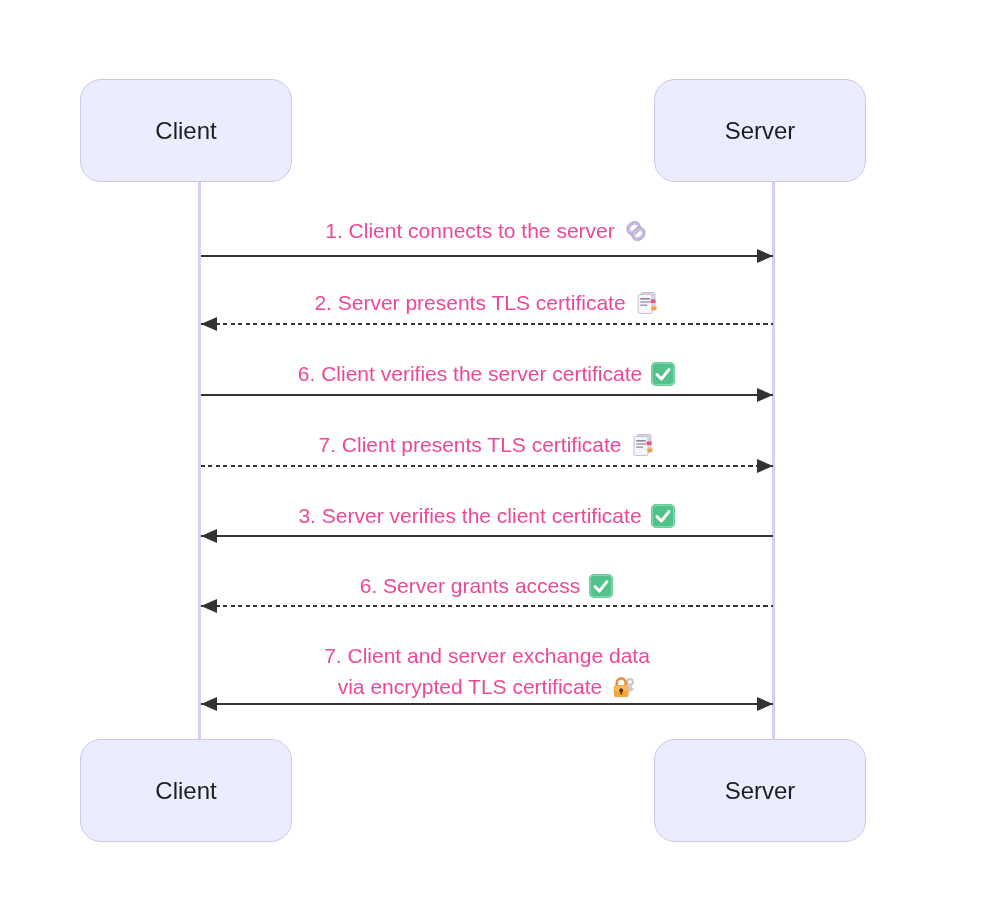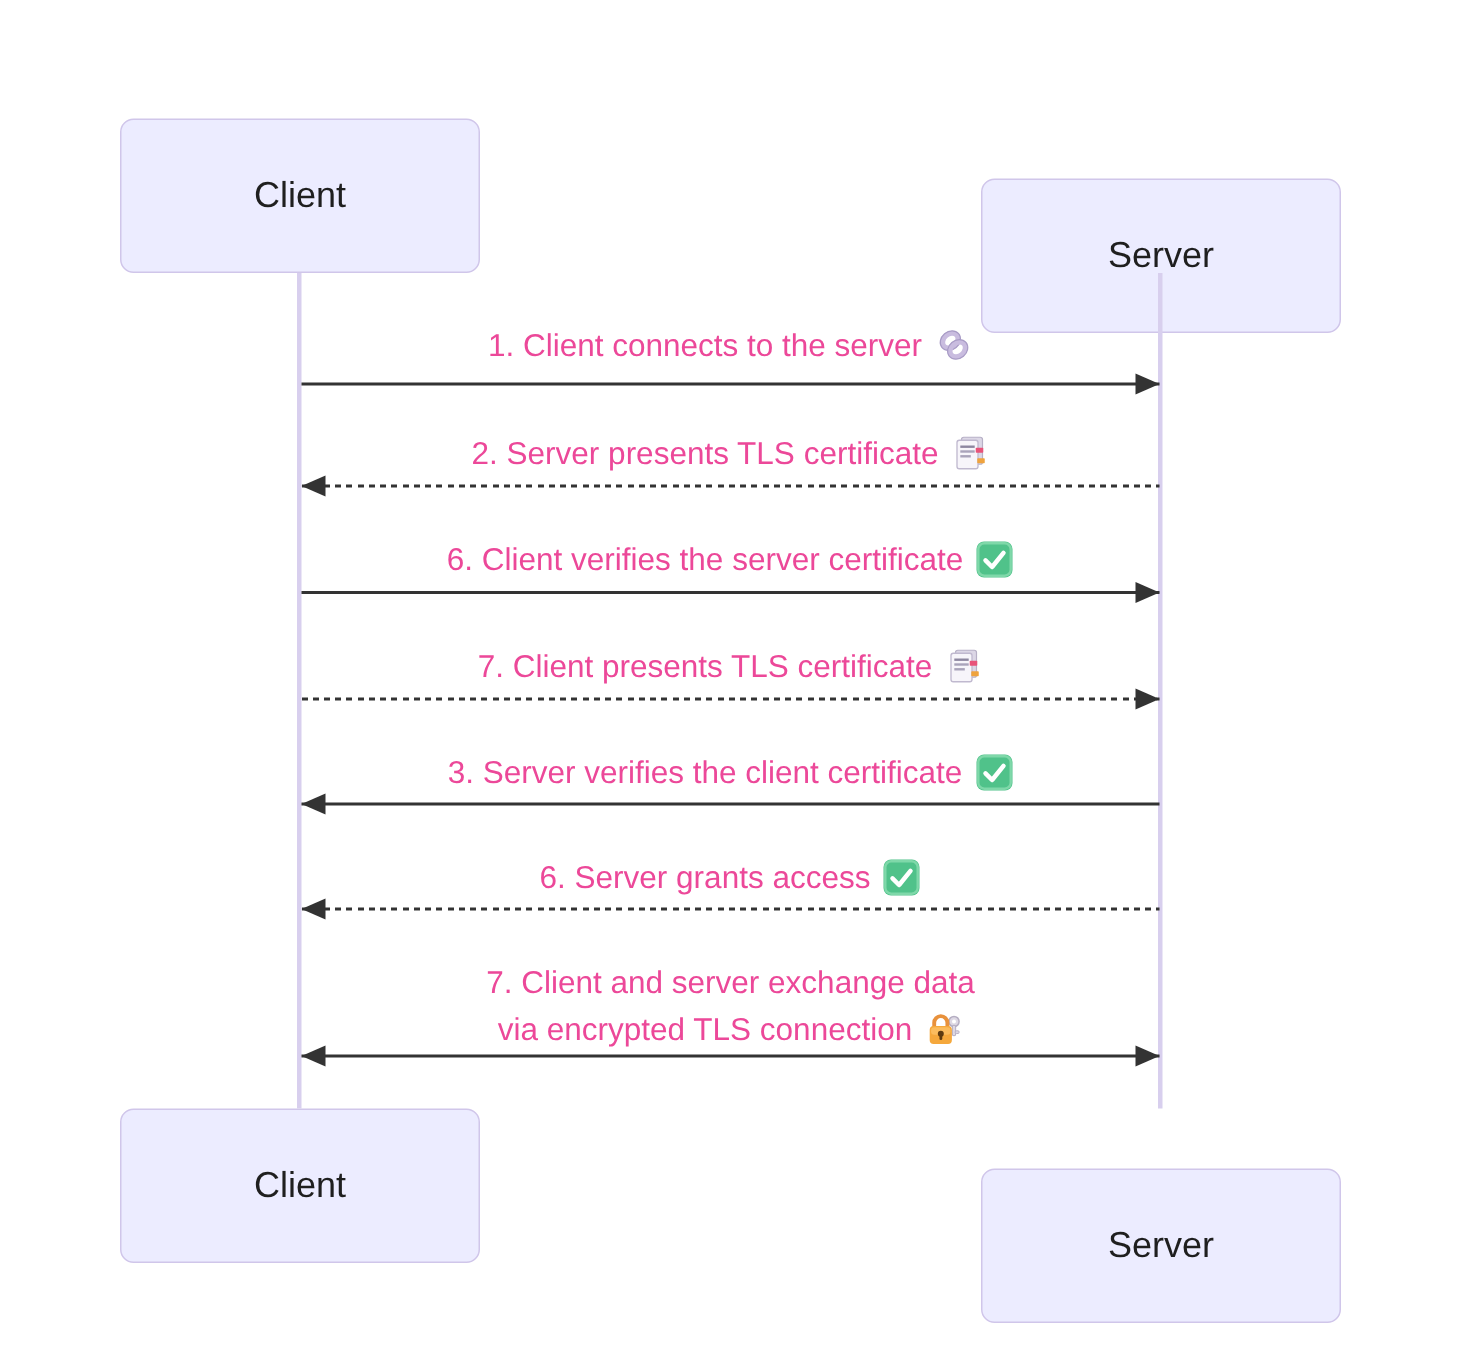--- a/index.html
+++ b/index.html
@@ -9,36 +9,36 @@
     height: 911px;
     background: #ffffff;
     font-family: "Liberation Sans", sans-serif;
     color: #333333;
     overflow: hidden;
   }
 
   
   .actor {
     position: absolute;
-    width: 240px;
+    width: 212px;
     height: 103px;
     background: #ececff;
     border: 1.5px solid #d0c6ea;
-    border-radius: 9px;
+    border-radius: 21px;
     box-sizing: border-box;
     display: flex;
     align-items: center;
     justify-content: center;
     font-size: 24px;
     color: #1f1f1f;
   }
   .actor.top    { top: 79px; }
   .actor.bottom { top: 739px; }
   .actor.client { left: 80px; }
-  .actor.server { left: 654px; margin-top: 40px; }
+  .actor.server { left: 654px; }
 
   
   .lifeline {
     position: absolute;
     top: 182px;
     width: 3px;
     height: 557px;
     background: #d8cfee;
   }
   .lifeline.client { left: 198px; }
@@ -194,21 +194,21 @@
     <span>6. Server grants access</span><span class="icon"><svg width="26" height="26" viewBox="0 0 26 26">
           <use href="#ic-check"></use>
         </svg></span>
   </div>
   <div class="arrow dashed" style="top:605px">
       <span class="head left"></span>
     </div>
 
   <div class="msg-text" style="top:640px">
     <div><span>7. Client and server exchange data</span></div>
-    <div><span>via encrypted TLS connection</span><span class="icon"><svg width="26" height="26" viewBox="0 0 26 26">
+    <div><span>via encrypted TLS certificate</span><span class="icon"><svg width="26" height="26" viewBox="0 0 26 26">
             <use href="#ic-lock"></use>
           </svg></span></div>
   </div>
   <div class="arrow solid" style="top:703px">
     <span class="head left"></span>
     <span class="head right"></span>
   </div>
 
 </div>
 

